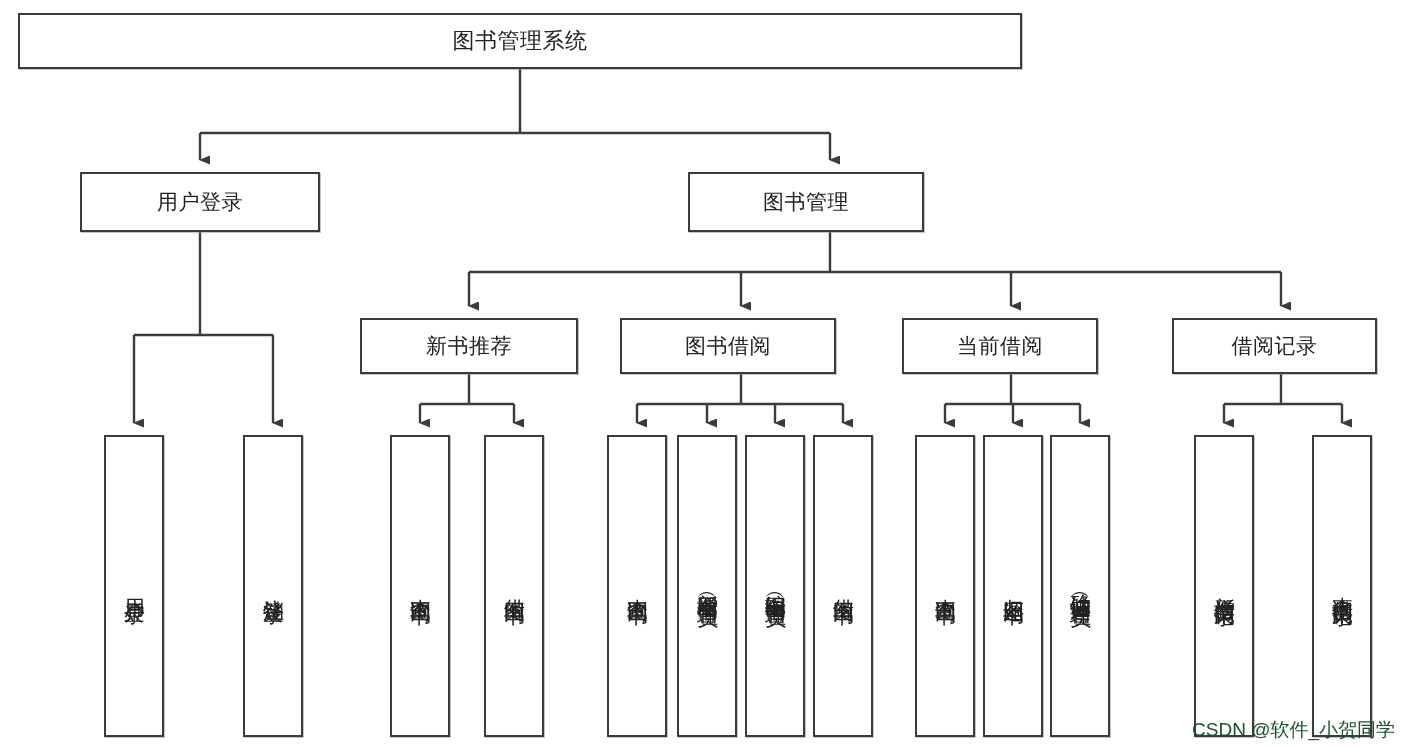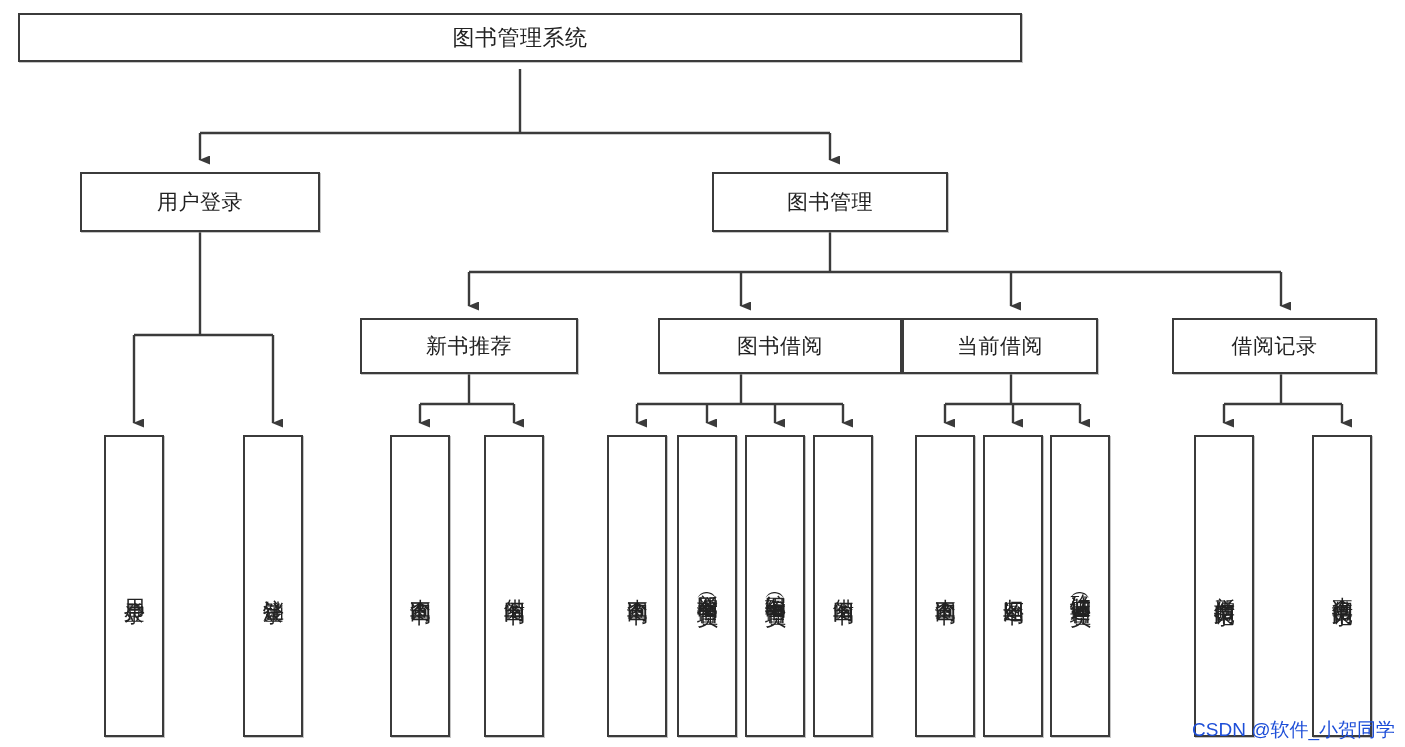--- a/index.html
+++ b/index.html
@@ -57,21 +57,21 @@
     line-height: 1.18;
     letter-spacing: 2px;
     white-space: normal;
     max-height: 100%;
   }
   #watermark {
     position: absolute;
     right: 10px;
     bottom: 4px;
     font-size: 19px;
-    color: #1d4ed8;
+    color: #14532d;
     white-space: nowrap;
     user-select: none;
   }
 </style>
 </head>
 <body>
 
 <div id="diagram-root">
 
   <svg id="edges-layer" width="1405" height="747" viewBox="0 0 1405 747" xmlns="http://www.w3.org/2000/svg">
@@ -111,33 +111,33 @@
         <path d="M1013,404 L1013,423" marker-end="url(#arrowhead)"></path>
         <path d="M1080,404 L1080,423" marker-end="url(#arrowhead)"></path>
         <path d="M1281,374 L1281,404"></path>
         <path d="M1224,404 L1342,404"></path>
         <path d="M1224,404 L1224,423" marker-end="url(#arrowhead)"></path>
         <path d="M1342,404 L1342,423" marker-end="url(#arrowhead)"></path>
       </g>
   </svg>
 
   <div id="nodes-layer">
-      <div class="node level-0" style="left: 18px; top: 13px; width: 1004px; height: 49px;">
+      <div class="node level-0" style="left: 18px; top: 13px; width: 1004px; height: 56px;">
         <span class="node-label">图书管理系统</span>
       </div>
       <div class="node level-1" style="left: 80px; top: 172px; width: 240px; height: 60px;">
         <span class="node-label">用户登录</span>
       </div>
-      <div class="node level-1" style="left: 712px; top: 172px; width: 236px; height: 60px;">
+      <div class="node level-1" style="left: 688px; top: 172px; width: 236px; height: 60px;">
         <span class="node-label">图书管理</span>
       </div>
       <div class="node level-2" style="left: 360px; top: 318px; width: 218px; height: 56px;">
         <span class="node-label">新书推荐</span>
       </div>
-      <div class="node level-2" style="left: 658px; top: 318px; width: 244px; height: 56px;">
+      <div class="node level-2" style="left: 620px; top: 318px; width: 216px; height: 56px;">
         <span class="node-label">图书借阅</span>
       </div>
       <div class="node level-2" style="left: 902px; top: 318px; width: 196px; height: 56px;">
         <span class="node-label">当前借阅</span>
       </div>
       <div class="node level-2" style="left: 1172px; top: 318px; width: 205px; height: 56px;">
         <span class="node-label">借阅记录</span>
       </div>
       <div class="node level-3 leaf" style="left: 104px; top: 435px; width: 60px; height: 302px;">
         <span class="node-label">用户登录</span>

